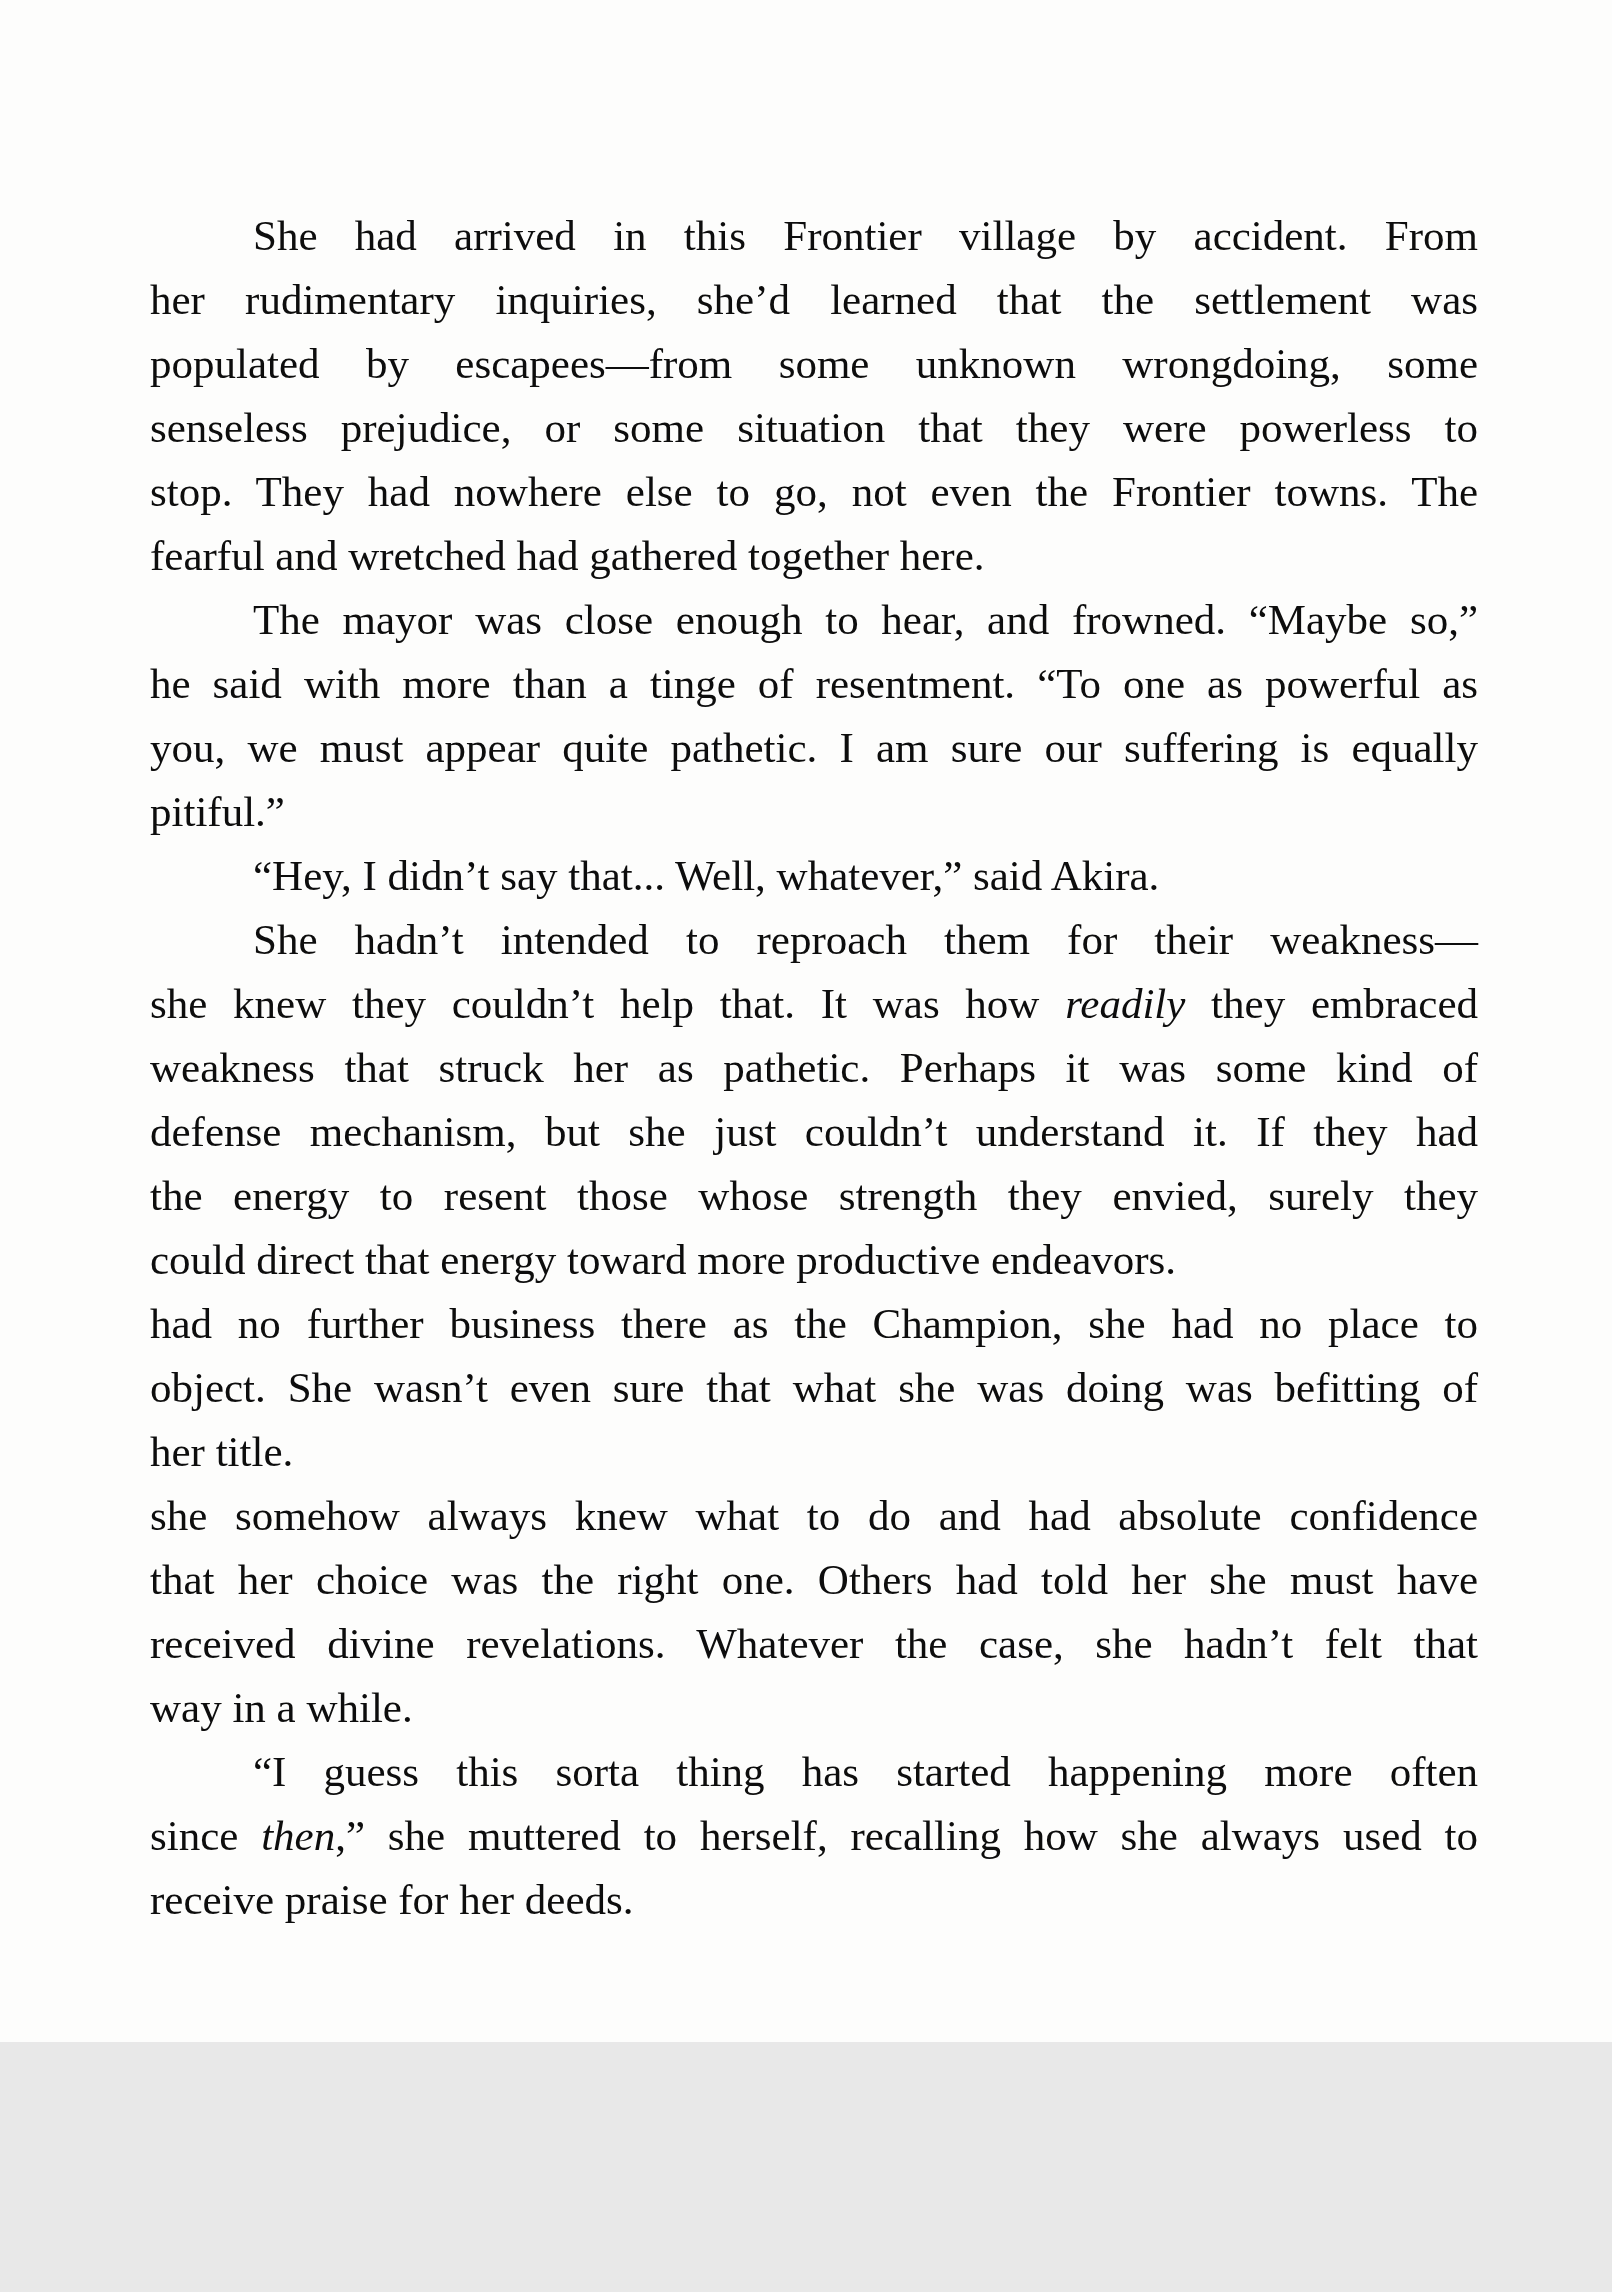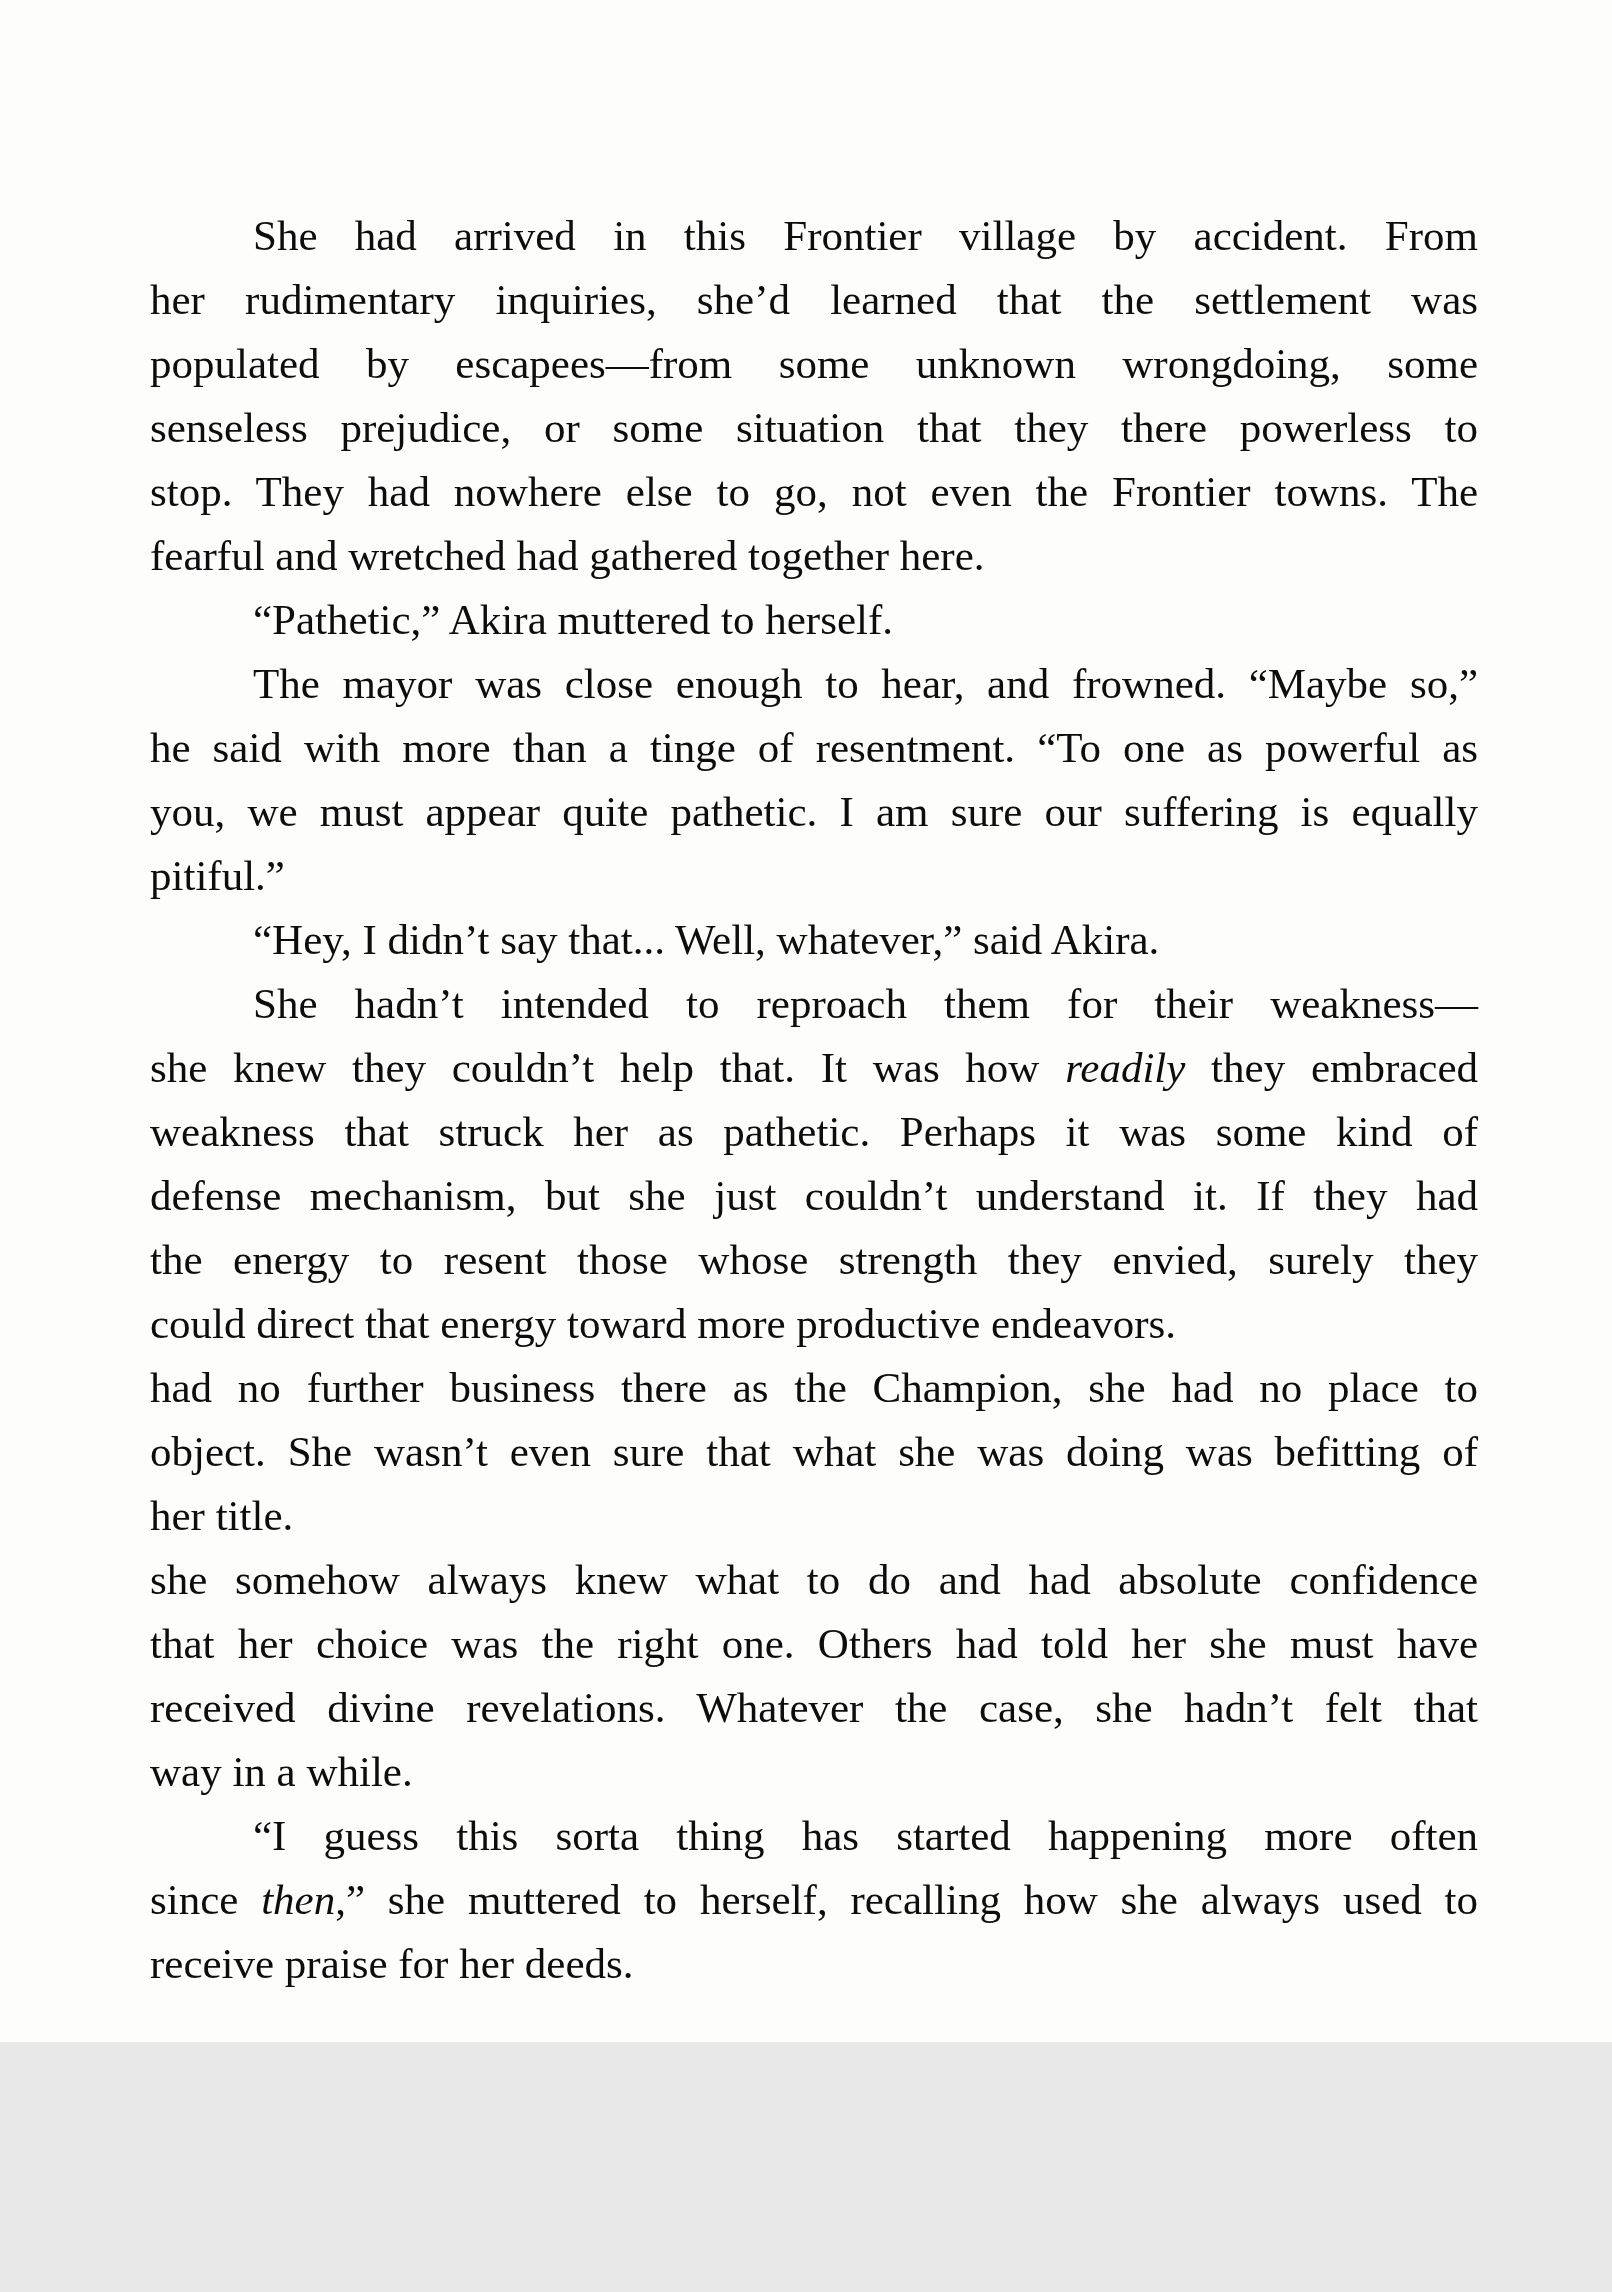--- a/index.html
+++ b/index.html
@@ -49,26 +49,23 @@
 </style>
 </head>
 <body>
 
 <div class="page" style="background: rgb(253, 253, 252); color: rgb(13, 13, 13);">
   <div class="text-column">
       <div class="paragraph">
         <div class="tline firstline"><span class="seg-normal">She had arrived in this Frontier village by accident. From</span></div>
         <div class="tline"><span class="seg-normal">her rudimentary inquiries, she’d learned that the settlement was</span></div>
         <div class="tline"><span class="seg-normal">populated by escapees—from some unknown wrongdoing, some</span></div>
-        <div class="tline"><span class="seg-normal">senseless prejudice, or some situation that they there powerless to</span></div>
+        <div class="tline"><span class="seg-normal">senseless prejudice, or some situation that they were powerless to</span></div>
         <div class="tline"><span class="seg-normal">stop. They had nowhere else to go, not even the Frontier towns. The</span></div>
         <div class="tline lastline"><span class="seg-normal">fearful and wretched had gathered together here.</span></div>
-      </div>
-      <div class="paragraph">
-        <div class="tline firstline lastline"><span class="seg-normal">“Pathetic,” Akira muttered to herself.</span></div>
       </div>
       <div class="paragraph">
         <div class="tline firstline"><span class="seg-normal">The mayor was close enough to hear, and frowned. “Maybe so,”</span></div>
         <div class="tline"><span class="seg-normal">he said with more than a tinge of resentment. “To one as powerful as</span></div>
         <div class="tline"><span class="seg-normal">you, we must appear quite pathetic. I am sure our suffering is equally</span></div>
         <div class="tline lastline"><span class="seg-normal">pitiful.”</span></div>
       </div>
       <div class="paragraph">
         <div class="tline firstline lastline"><span class="seg-normal">“Hey, I didn’t say that... Well, whatever,” said Akira.</span></div>
       </div>

